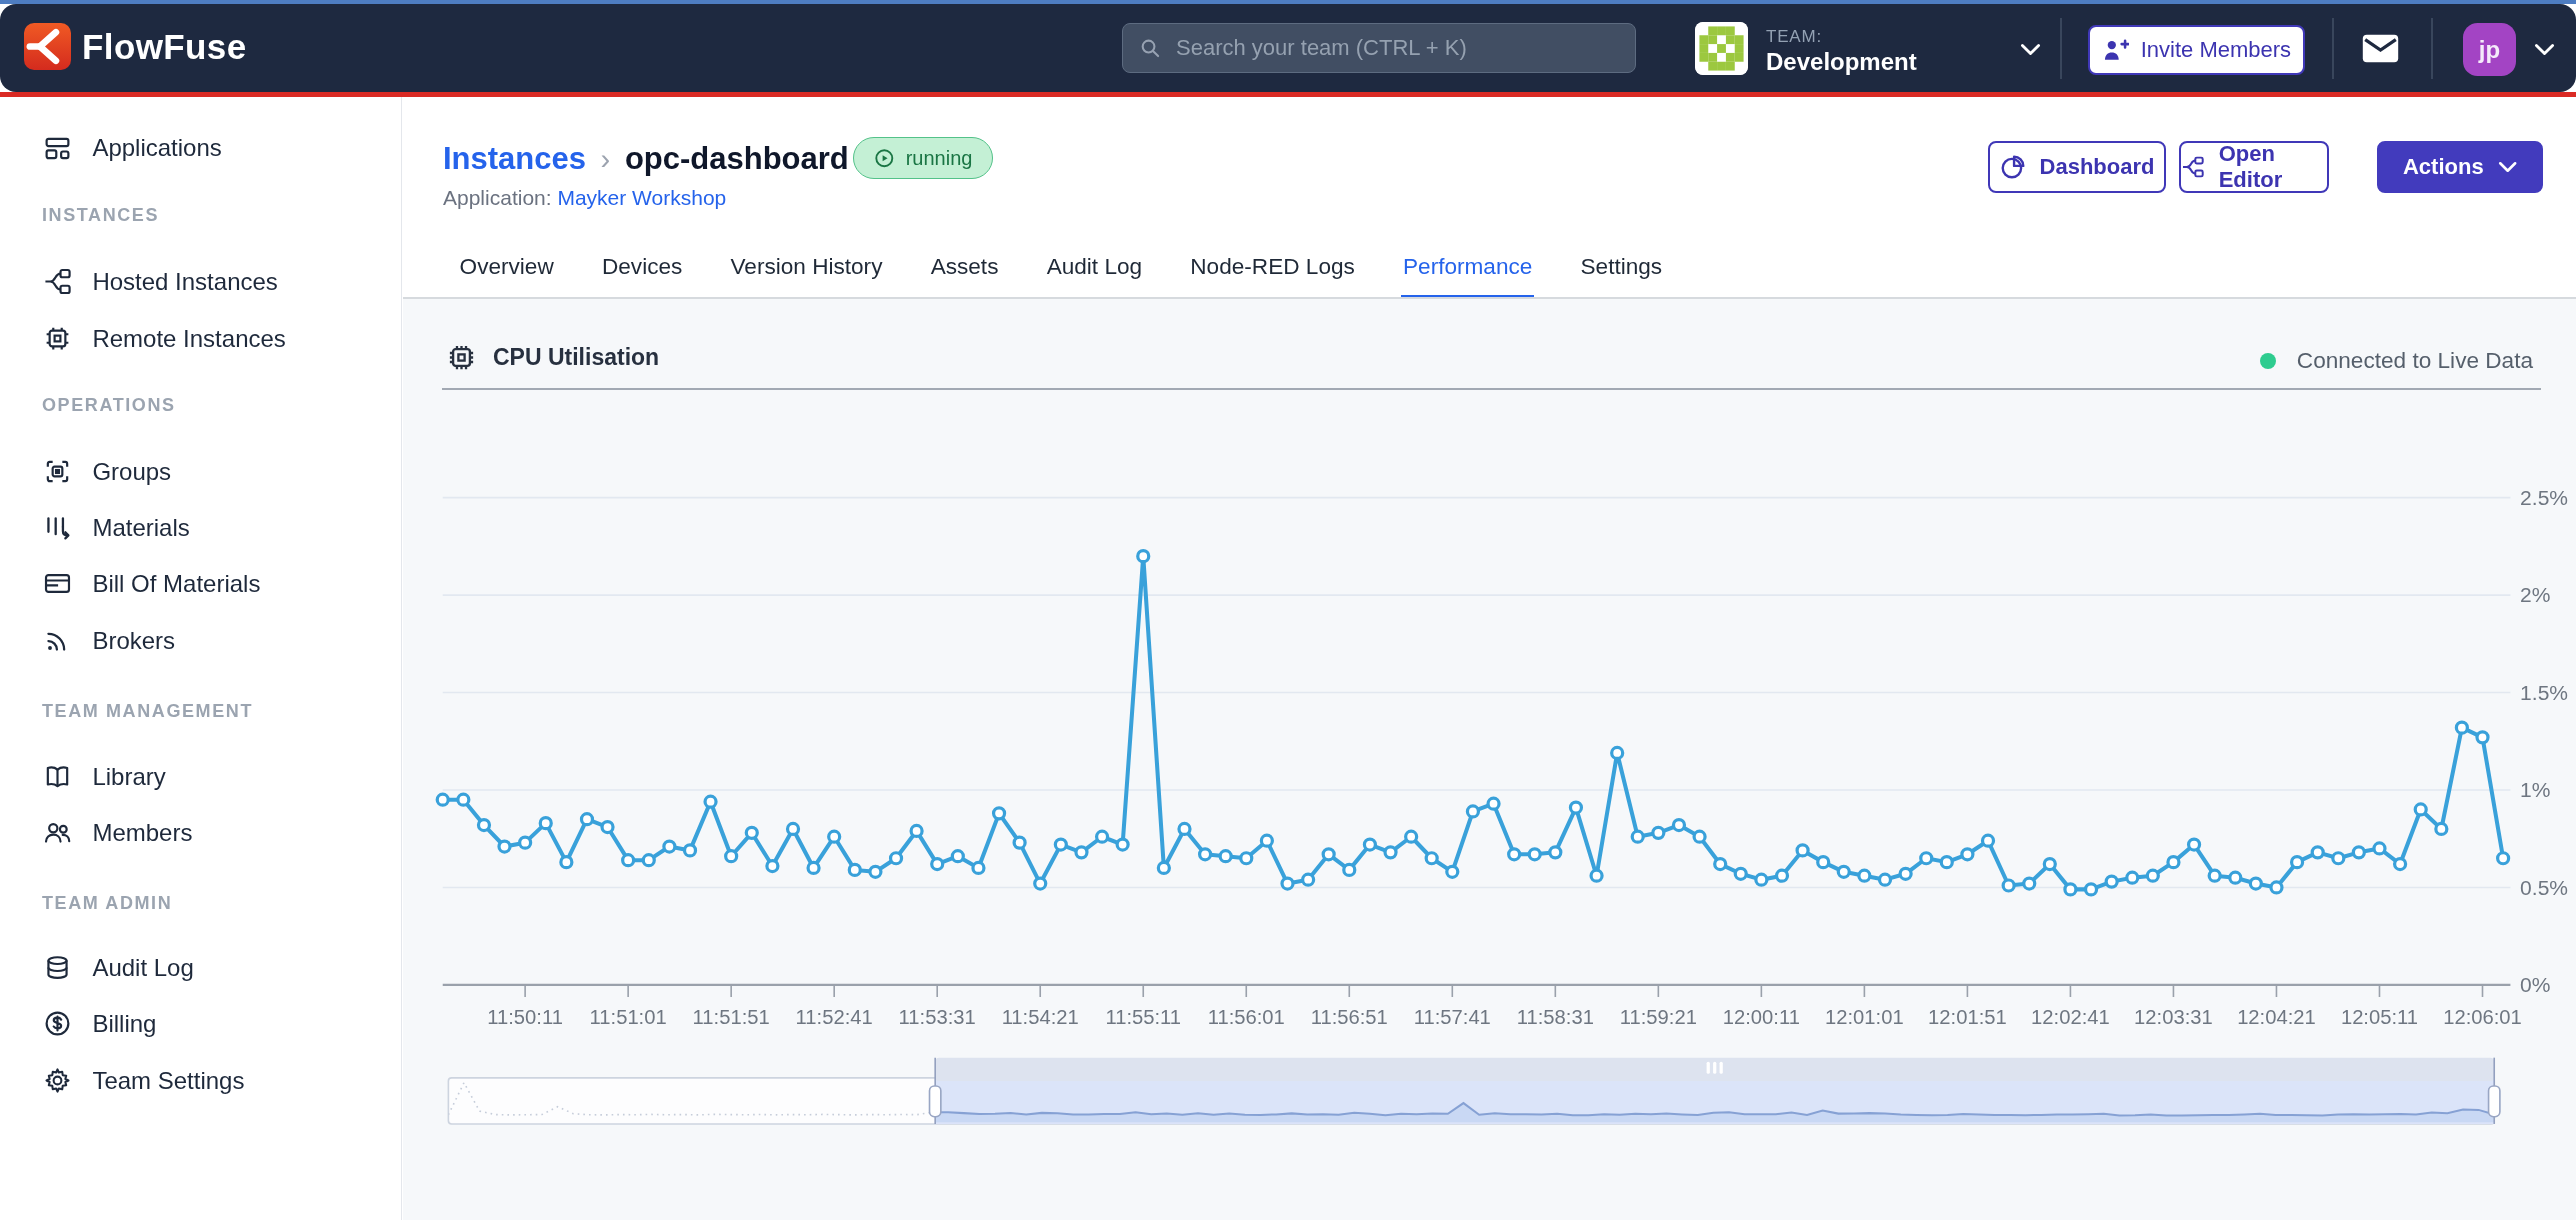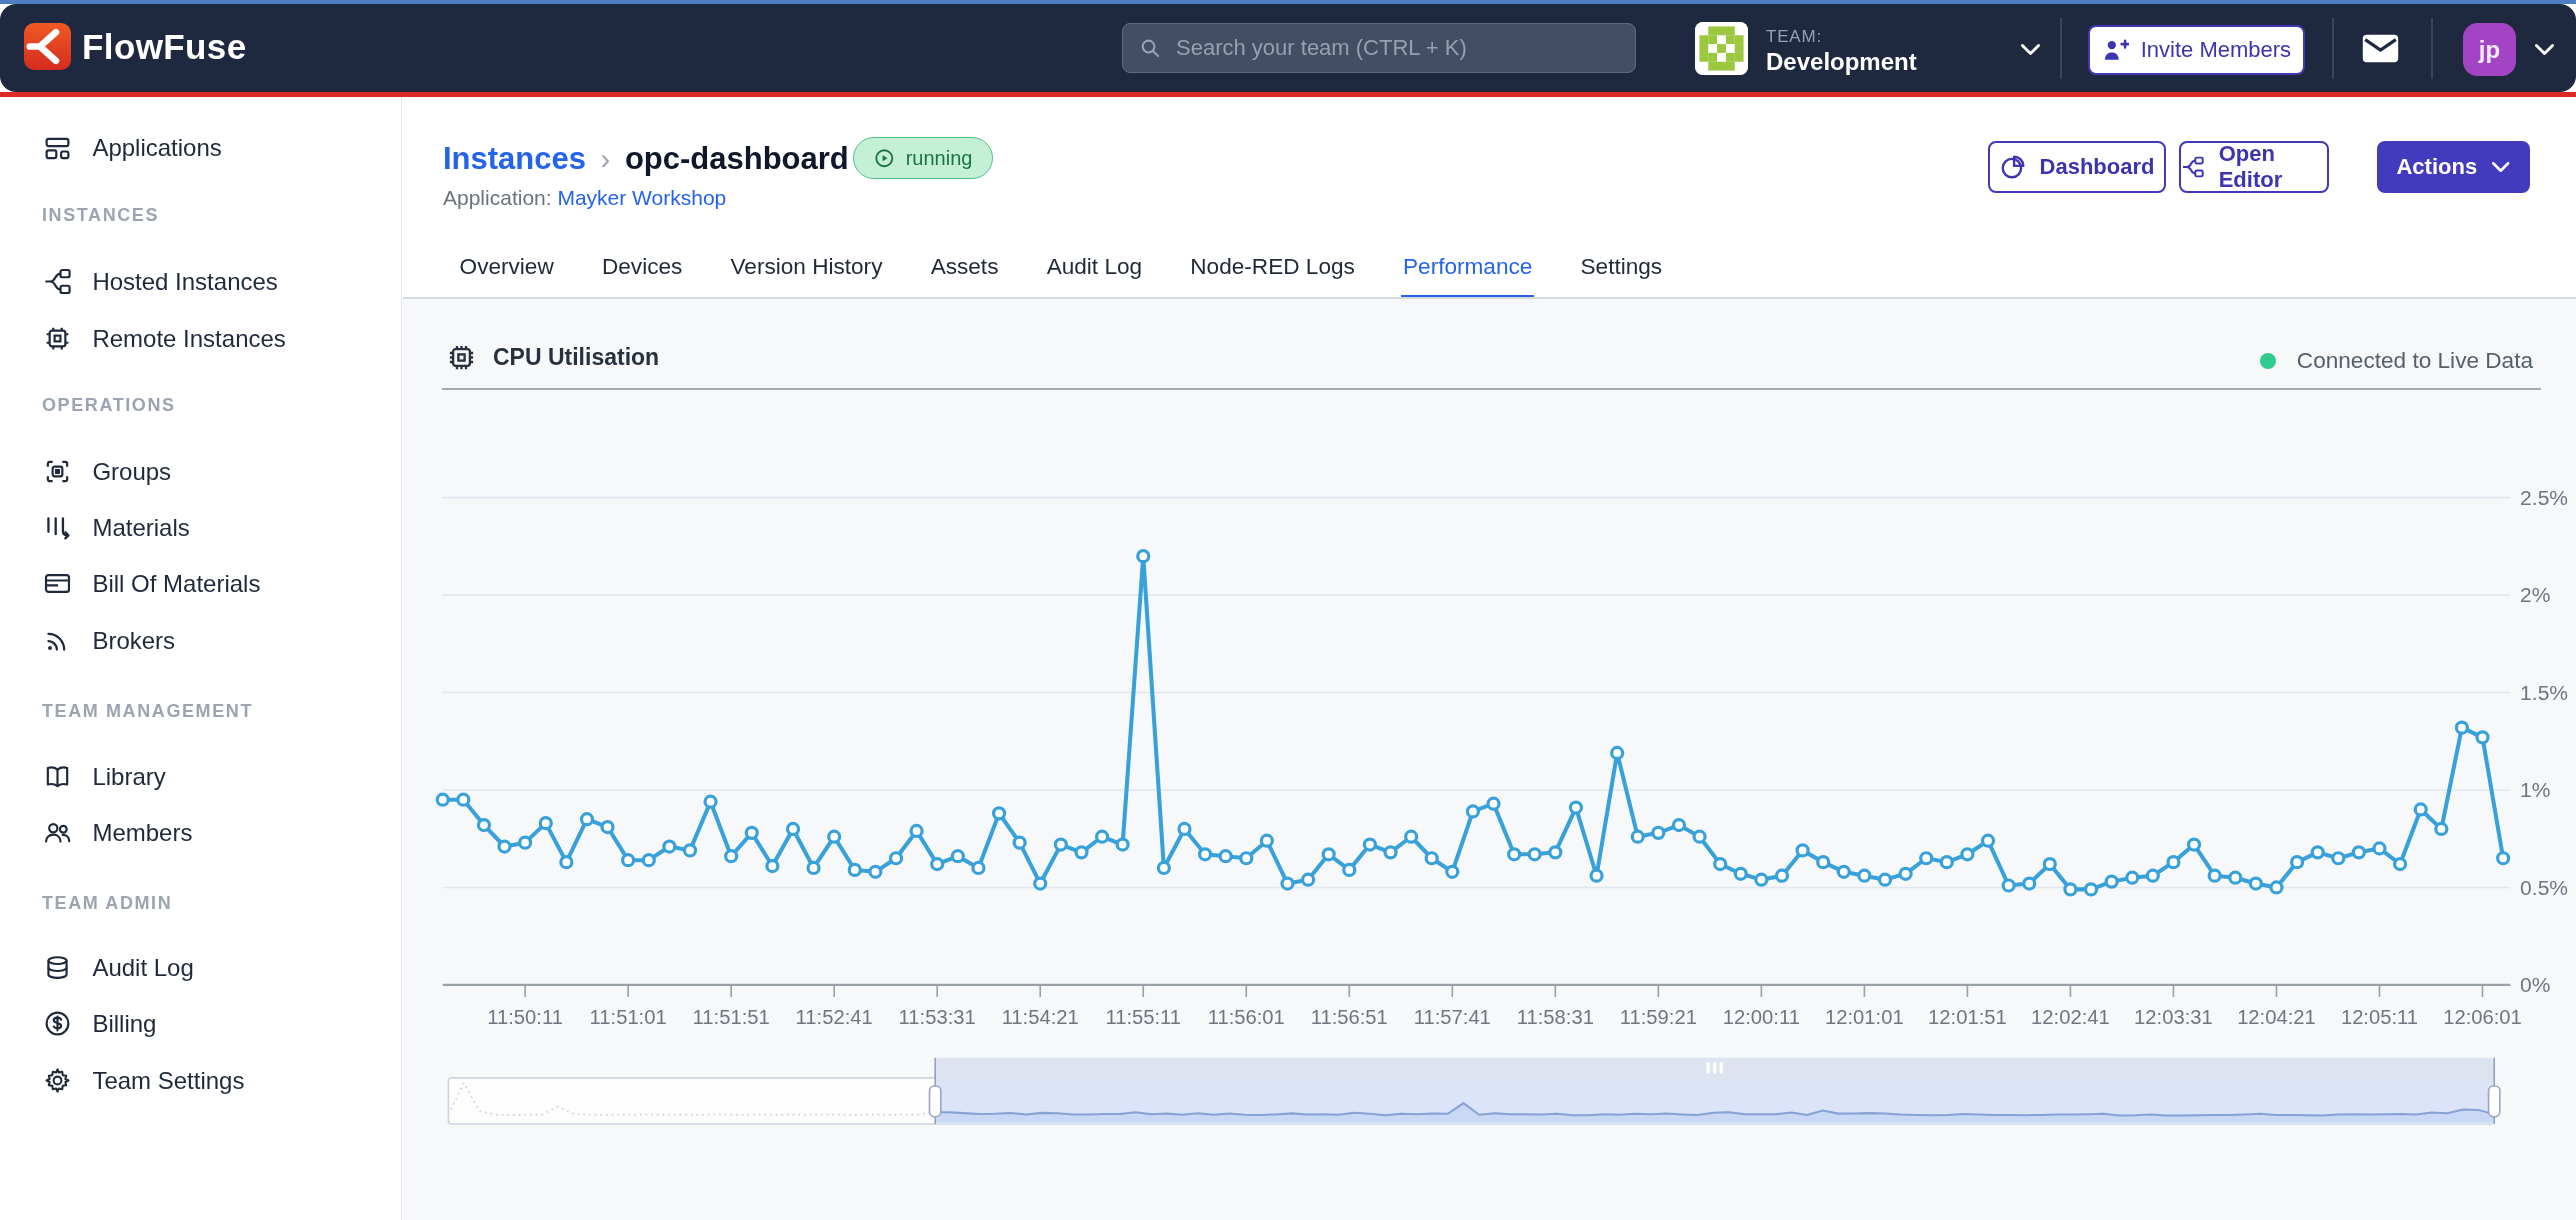--- a/index.html
+++ b/index.html
@@ -305,21 +305,21 @@
       <span>Dashboard</span>
     </div>
     <div class="hdr-btn outline" style="left:1776px;width:150px;">
       <svg width="27.5" height="26" viewBox="0 0 24 24">
         <rect x="14.5" y="2.5" width="7.5" height="6" rx="1.5" fill="none" stroke="#3c34b0" stroke-width="2"></rect>
         <rect x="14.5" y="15.5" width="7.5" height="6" rx="1.5" fill="none" stroke="#3c34b0" stroke-width="2"></rect>
         <path d="M2,12 h4 M6,12 c5,0 3.5,-6.5 8.5,-6.5 M6,12 c5,0 3.5,6.5 8.5,6.5" fill="none" stroke="#3c34b0" stroke-width="2"></path>
       </svg>
       <span>Open Editor</span>
     </div>
-    <div class="hdr-btn solid" style="left:1974px;width:153px;">
+    <div class="hdr-btn solid" style="left:1974px;width:166px;">
       <span>Actions</span>
       <svg width="19.4" height="12" viewBox="0 0 26 16">
         <polyline points="3,3 13,13 23,3" fill="none" stroke="#ffffff" stroke-width="3.5" stroke-linecap="round" stroke-linejoin="round"></polyline>
       </svg>
     </div>
 
     <div class="tabs" id="tabs">
         <div class="tab">Overview</div>
         <div class="tab">Devices</div>
         <div class="tab">Version History</div>

